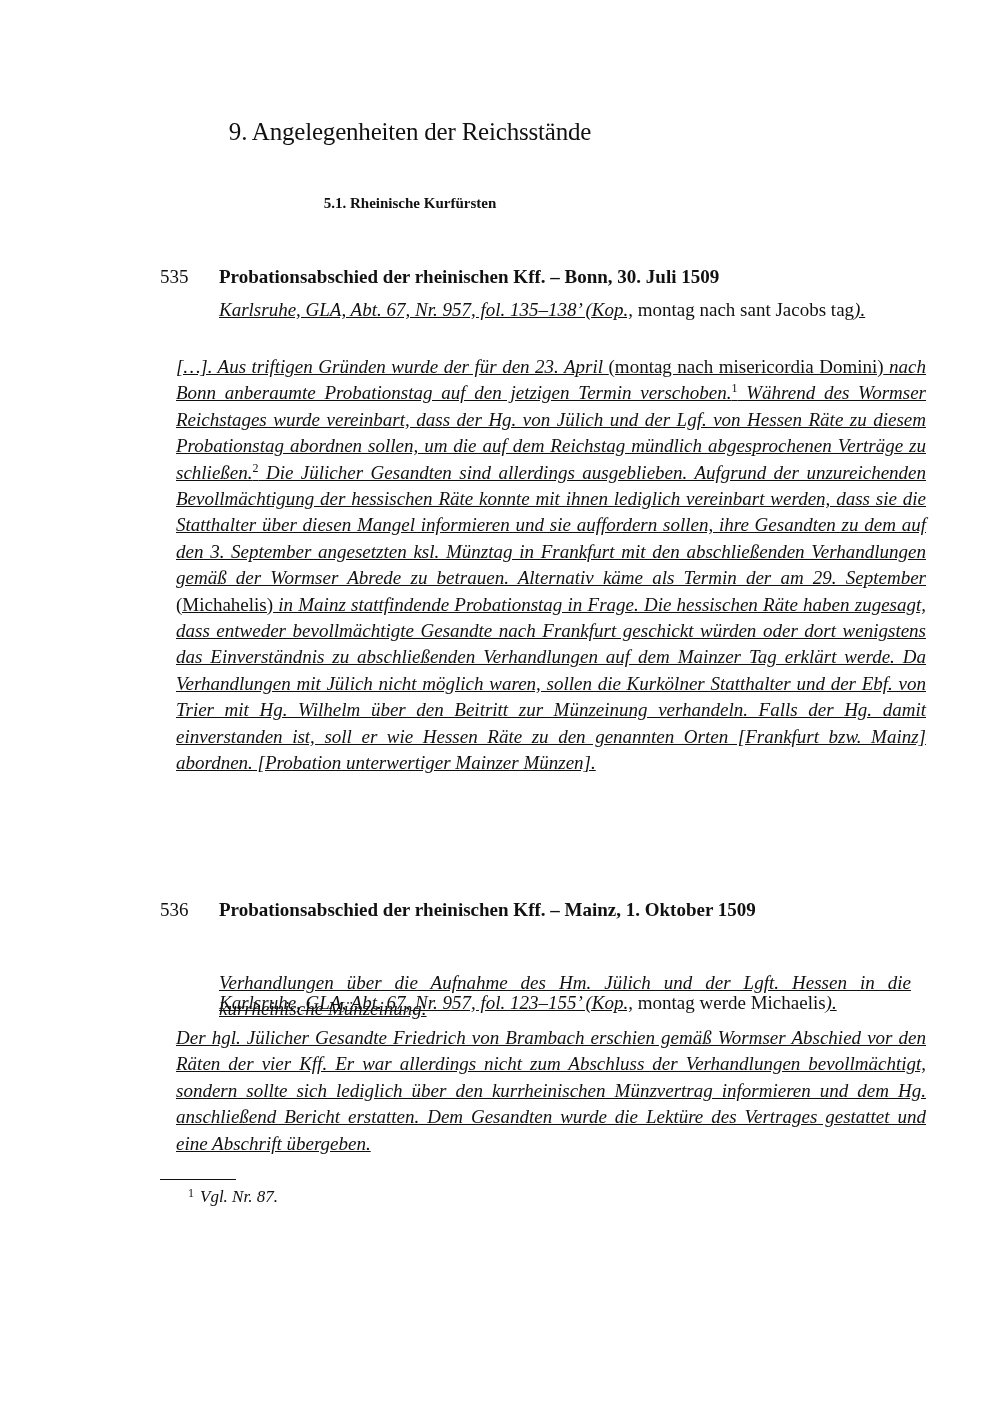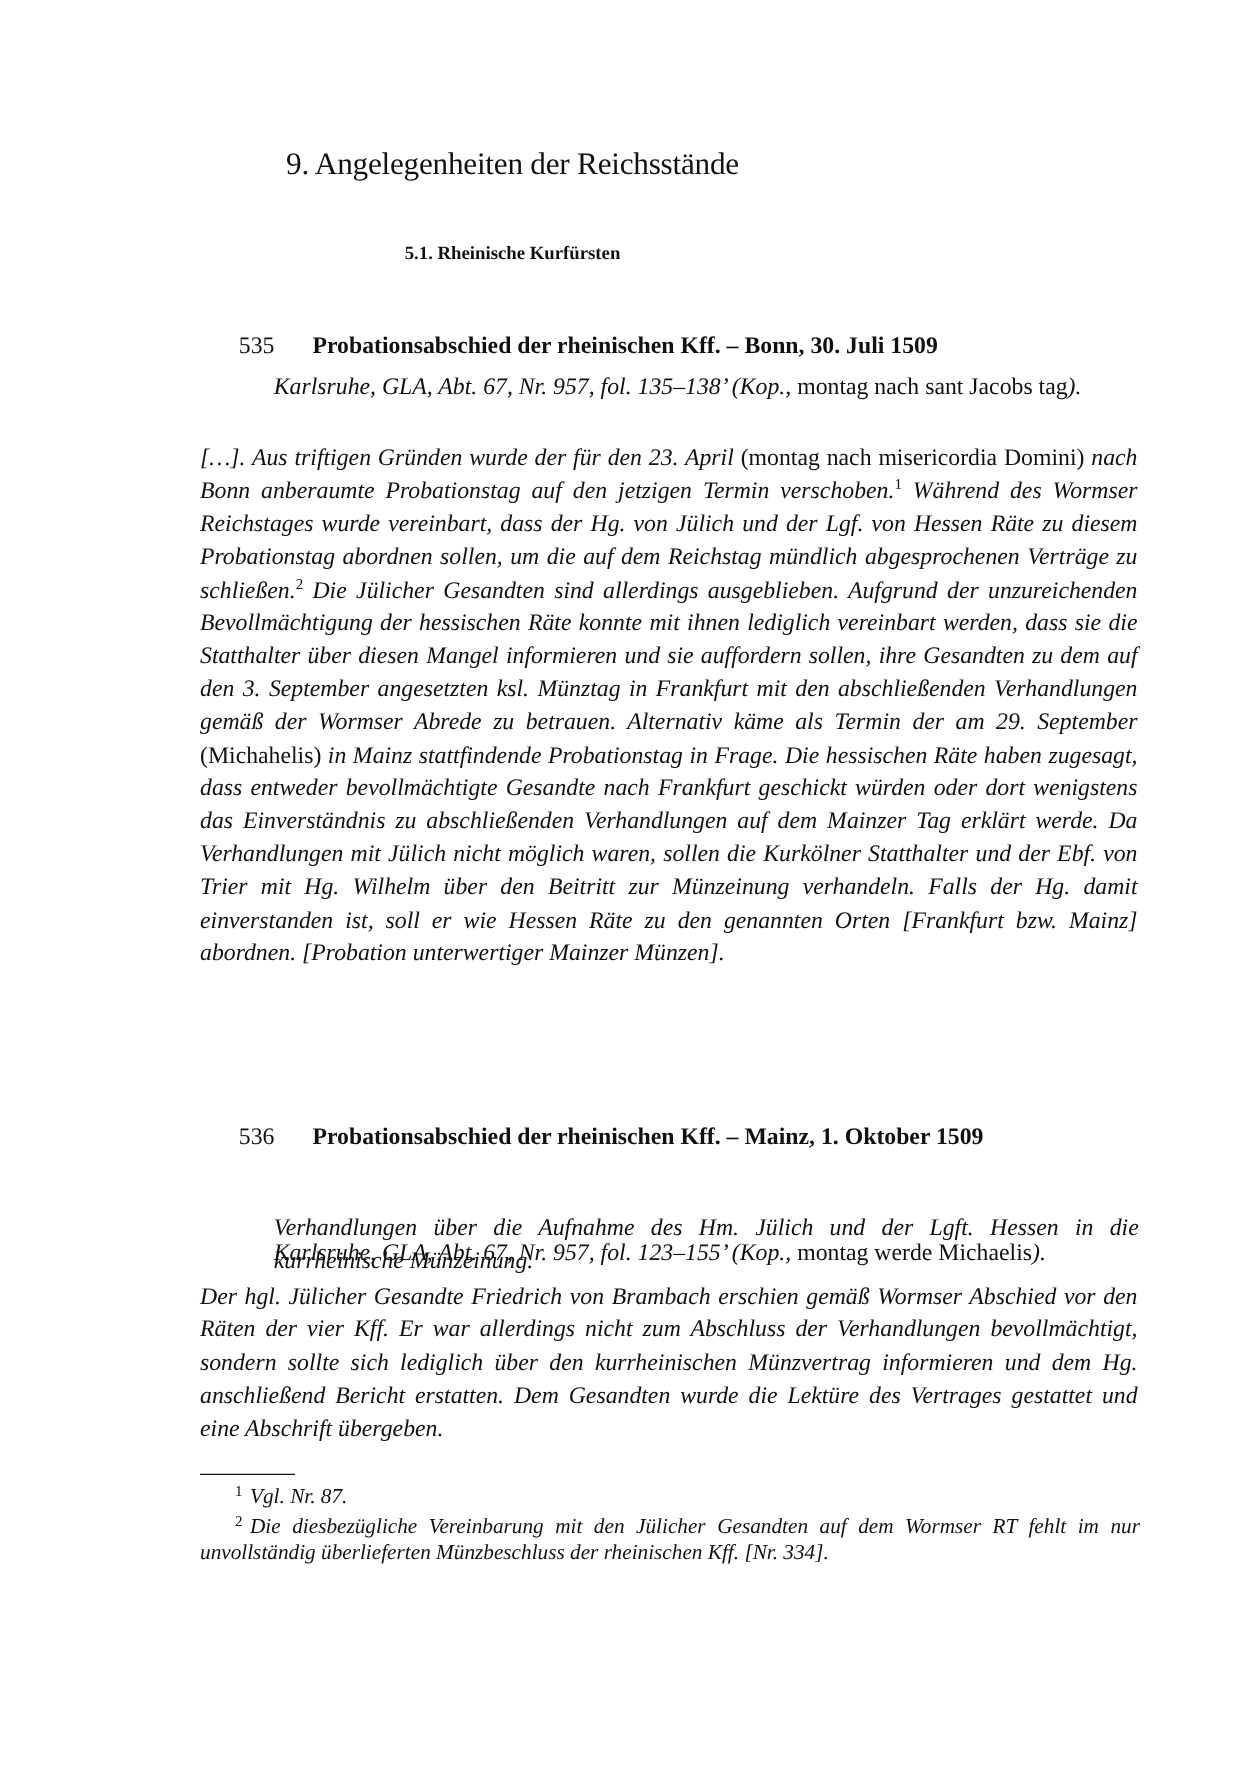--- a/index.html
+++ b/index.html
@@ -46,39 +46,39 @@
       left: 0;
       width: 750px;
       font-size: 19px;
       font-weight: bold;
       white-space: nowrap;
     }
     .entry-num {
       display: inline-block;
       width: 59px;
       font-weight: normal;
-      margin-left: 31px;
     }
     .entry-meta {
       position: absolute;
       left: 59px;
       width: 692px;
       font-size: 19px;
       line-height: 26px;
       text-align: justify;
     }
-    .it { font-style: italic; }
+    .it { font-style: italic; text-decoration: underline; }
     .body-text {
       position: absolute;
-      left: 0;
+      left: 16px;
       width: 750px;
       font-size: 19px;
       line-height: 26.4px;
       text-align: justify;
       font-style: italic;
+      text-decoration: underline;
     }
     .body-text .up { font-style: normal; }
     sup {
       font-size: 12px;
       line-height: 0;
       vertical-align: 7px;
     }
     .fn-rule {
       position: absolute;
       left: 0;
@@ -138,18 +138,15 @@
     <span class="it">Karlsruhe, GLA, Abt. 67, Nr. 957, fol. 123–155’ (Kop.,</span><span> montag werde Michaelis</span><span class="it">).</span>
   </div>
 
   <div class="body-text" style="top:1025px;">Der hgl. Jülicher Gesandte Friedrich von Brambach erschien gemäß Wormser Abschied vor den Räten der vier Kff. Er war allerdings nicht zum Abschluss der Verhandlungen bevollmächtigt, sondern sollte sich lediglich über den kurrheinischen Münzvertrag informieren und dem Hg. anschließend Bericht erstatten. Dem Gesandten wurde die Lektüre des Vertrages gestattet und eine Abschrift übergeben.</div>
 
   <div class="fn-rule"></div>
   <div class="footnotes">
     <div class="fn">
       <span class="fn-mark">1</span><span>Vgl. Nr. 87.</span>
     </div>
-    <div class="fn">
-      <span class="fn-mark">2</span><span>Die diesbezügliche Vereinbarung mit den Jülicher Gesandten auf dem Wormser RT fehlt im nur unvollständig überlieferten Münzbeschluss der rheinischen Kff. [Nr. 334].</span>
-    </div>
   </div>
 
 </div>
 
 </body></html>

